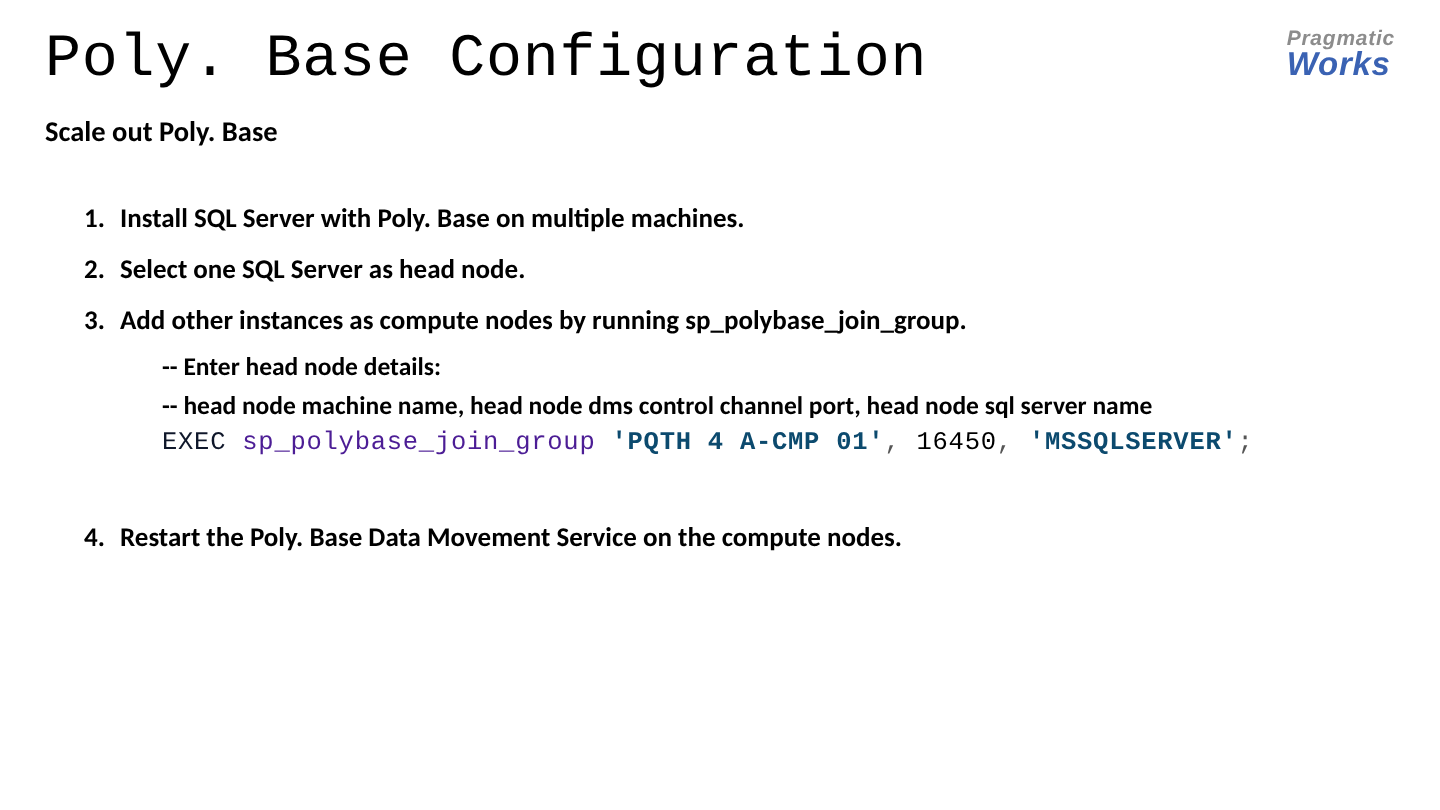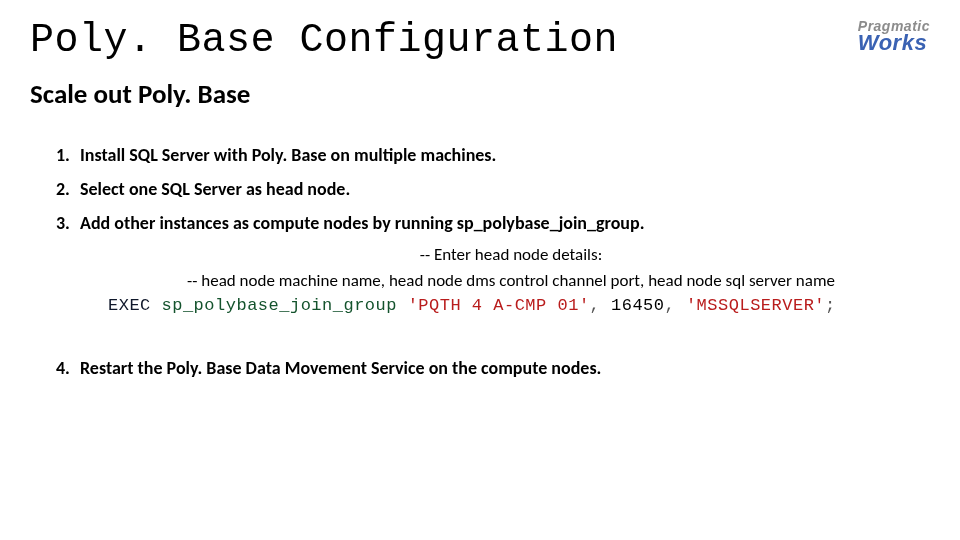--- a/index.html
+++ b/index.html
@@ -45,21 +45,21 @@
     font-family: Arial, sans-serif;
     font-size: 22px;
     font-weight: 900;
     font-style: italic;
     color: #3a62b3;
     letter-spacing: 0.5px;
     text-align: left;
     display: block;
   }
   .subtitle {
-    font-size: 27px;
+    font-size: 19px;
     font-weight: 700;
     margin: 14px 0 28px 0;
   }
   .intro {
     font-size: 18px;
     font-weight: 700;
     line-height: 1.25;
     margin: 0 0 10px 0;
   }
   ol.steps {
@@ -76,31 +76,30 @@
   }
   .codeblock {
     margin: 8px 0 0 28px;
     font-size: 17px;
     font-weight: 700;
     line-height: 1.5;
   }
   .codeblock .cmt {
     font-family: Calibri, "Segoe UI", Arial, sans-serif;
     color: #000;
-    font-weight: 400;
-    text-align: center;
+    font-weight: 700;
   }
   .codeblock .sql {
     font-family: Consolas, "Courier New", monospace;
     font-weight: 400;
     letter-spacing: 0.5px;
   }
   .kw   { color: #0f172a; }
-  .proc { color: #14532d; }
-  .str  { color: #b91c1c; }
+  .proc { color: #4c1d95; }
+  .str  { color: #0c4a6e; font-weight: bold; }
   .punc { color: #555; }
   .num  { color: #000; text-align: center; }
 </style>
 </head>
 <body>
 
 <div class="slide">
 
   <div class="logo">
     <span class="l1">Pragmatic</span><br>

